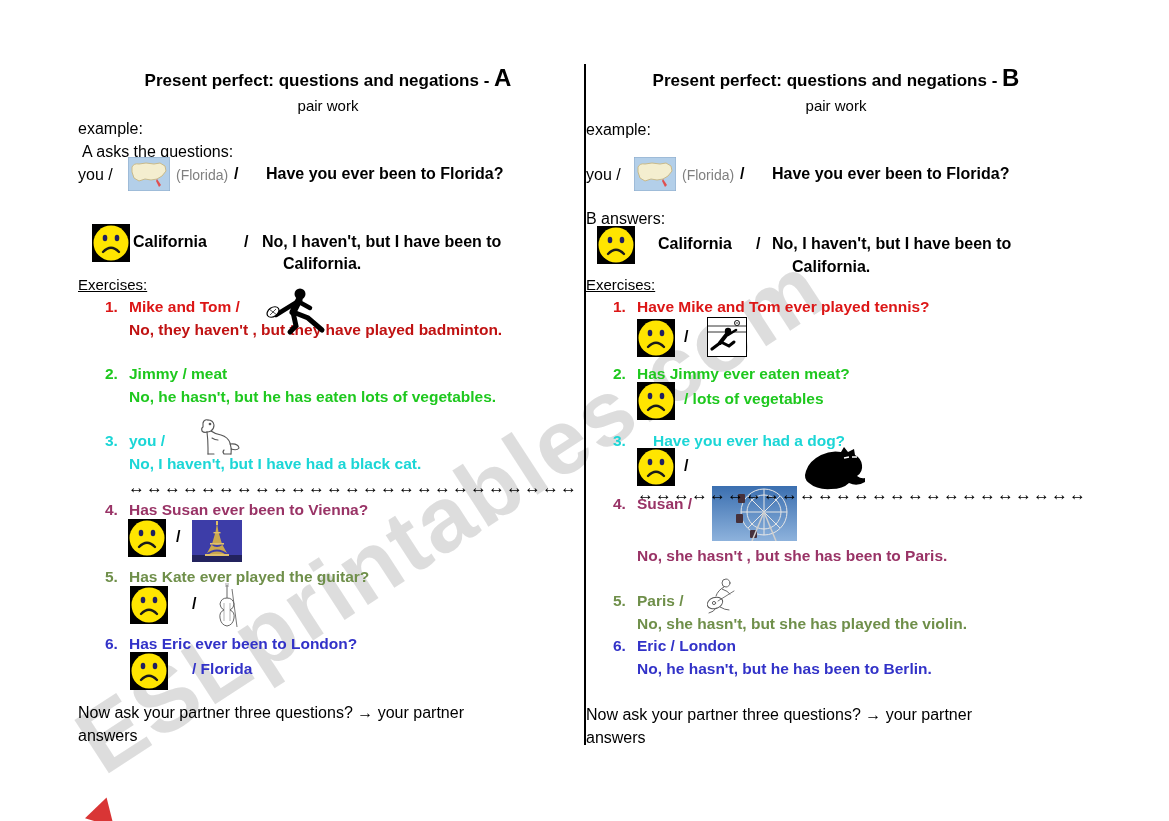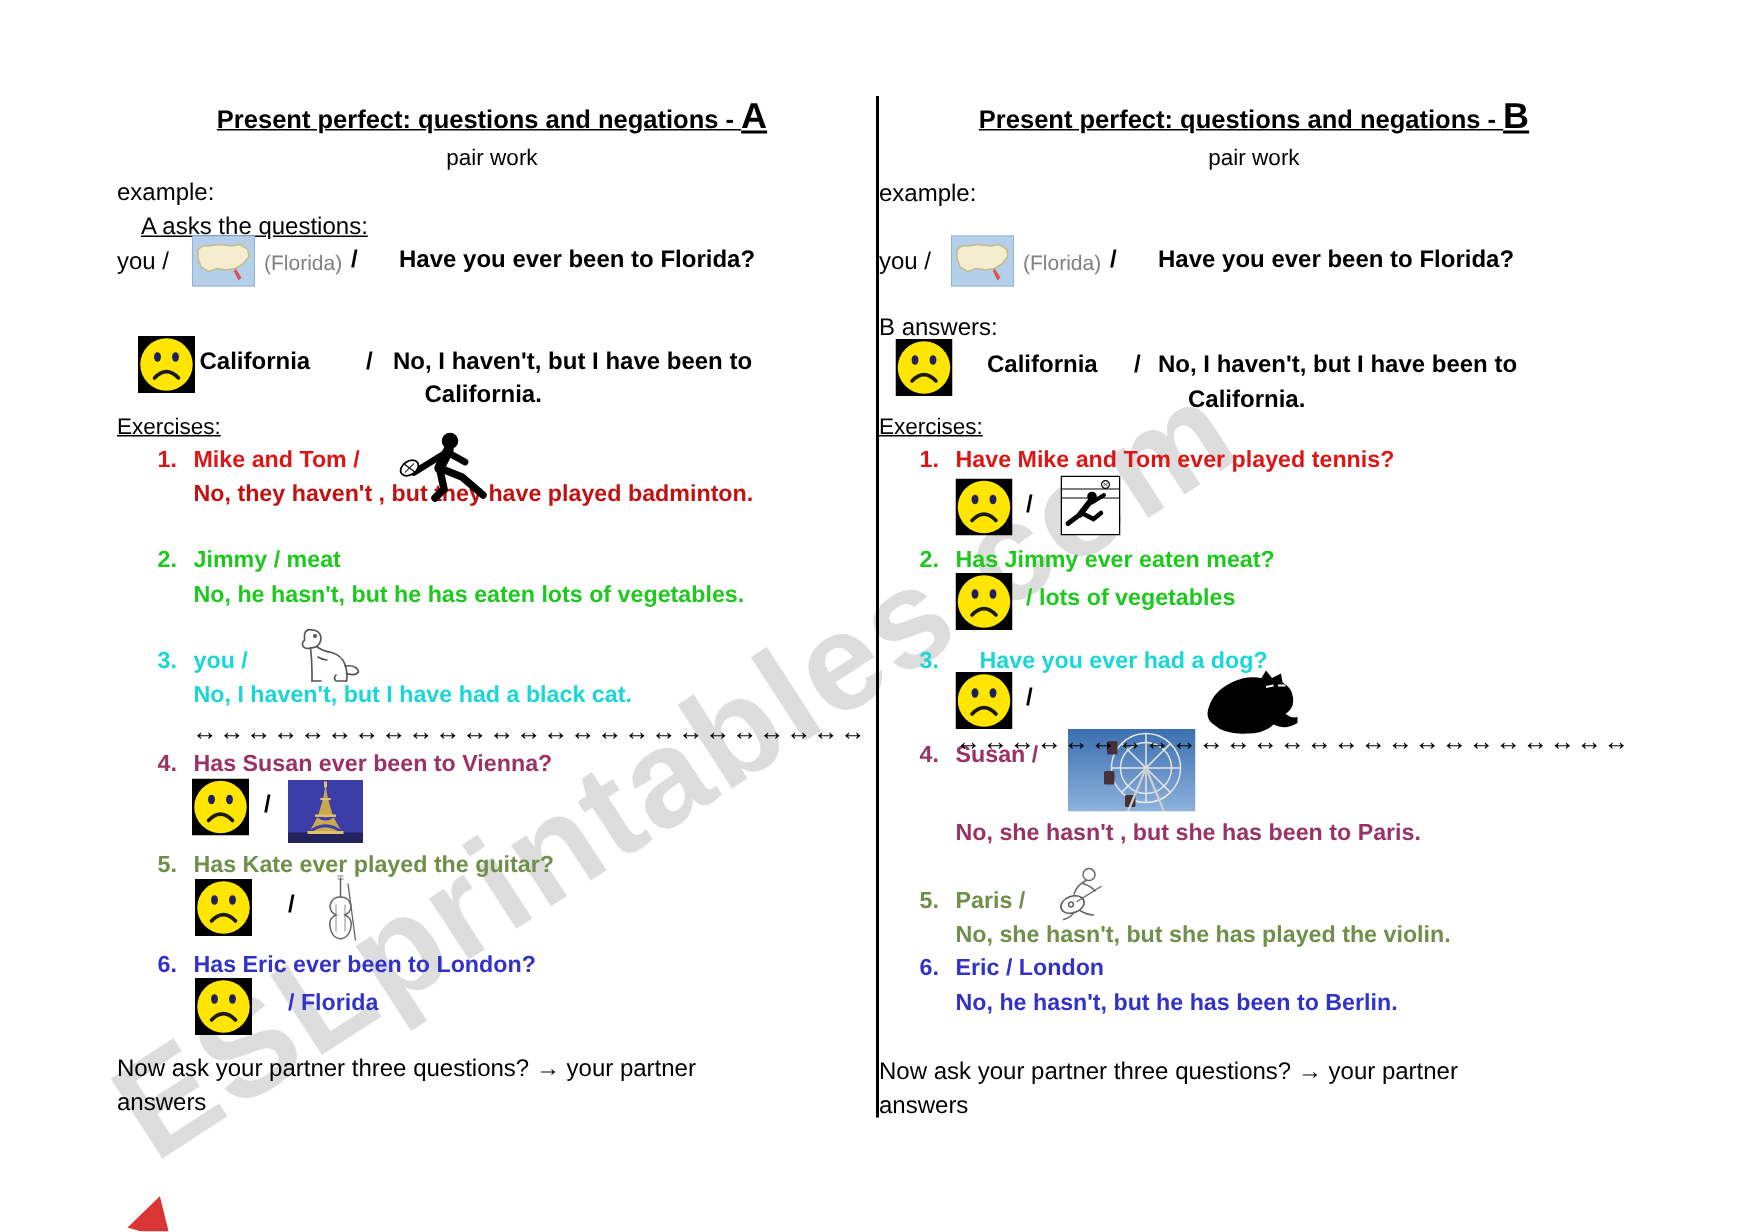--- a/index.html
+++ b/index.html
@@ -2,21 +2,21 @@
 <html style="--red: #dc1616; --dark_red: #c01212; --green: #1ec81e; --cyan: #1bd6d6; --purple: #993366; --olive: #6f8f4a; --blue: #3232c8; --gray_note: #808080; --watermark: #c3c3c3;"><head>
 <meta charset="utf-8">
 <style>
   html,body{margin:0;padding:0;background:#fff;}
   .page{position:relative;width:1169px;height:821px;background:#ffffff;overflow:hidden;
         font-family:"Liberation Sans","DejaVu Sans",sans-serif;color:#000;}
   .col{position:absolute;top:60px;width:500px;height:740px;z-index:2;}
   .abs{position:absolute;white-space:nowrap;font-size:16px;line-height:1.2;}
   .center{text-align:center;}
   .title{font-weight:bold;font-size:17px;}
-  .title .und{text-decoration:underline;}
+  .title .und{}
   .title .big{font-size:24px;}
   .sub{font-size:15px;}
   .blk{font-size:16px;}
   .bold{font-weight:bold;}
   .gray{color:var(--gray_note);font-size:14px;}
   .exlabel{font-size:15px;text-decoration:underline;}
   .q{font-weight:bold;font-size:15.5px;}
   .num{font-weight:bold;font-size:15.5px;}
   .cl-red{color:var(--red);}
   .cl-darkred{color:var(--dark_red);}
@@ -43,21 +43,21 @@
 <div class="page">
 
   <div class="wm">ESLprintables.com</div>
   <div class="red-corner"></div>
   <div class="vline"></div>
 
   <div class="col" style="left:78px;">
     <div class="abs title center" style="left:0px;top:4px;width:500px;"><span class="und">Present perfect: questions and negations - </span><span class="und big">A</span></div>
     <div class="abs sub center" style="left:0px;top:37px;width:500px;">pair work</div>
     <div class="abs blk" style="left:0px;top:59px;">example:</div>
-    <div class="abs blk" style="left:16px;top:82px;text-decoration:underline;">A asks the questions:</div>
+    <div class="abs blk" style="left:4px;top:82px;">A asks the questions:</div>
 
     <div class="abs blk" style="left:0px;top:105px;">you /</div>
     <span class="icon" style="left:50px;top:97px;">
       <svg width="42" height="34" viewBox="0 0 42 34">
           <rect width="42" height="34" fill="#b3cfe9" stroke="#8aa8c8"></rect>
           <path d="M4 10 Q6 6 11 7 L18 6 L26 7 L32 6 L37 9 L38 14 L34 19 L29 22 L23 23 L17 22 L11 24 L6 21 L4 15 Z" fill="#f4eecf" stroke="#c9ba8a"></path>
           <path d="M29 22 L33 28 L31 30 L28 24 Z" fill="#e05050"></path>
         </svg>
     </span>
     <div class="abs gray" style="left:98px;top:107px;">(Florida)</div>

